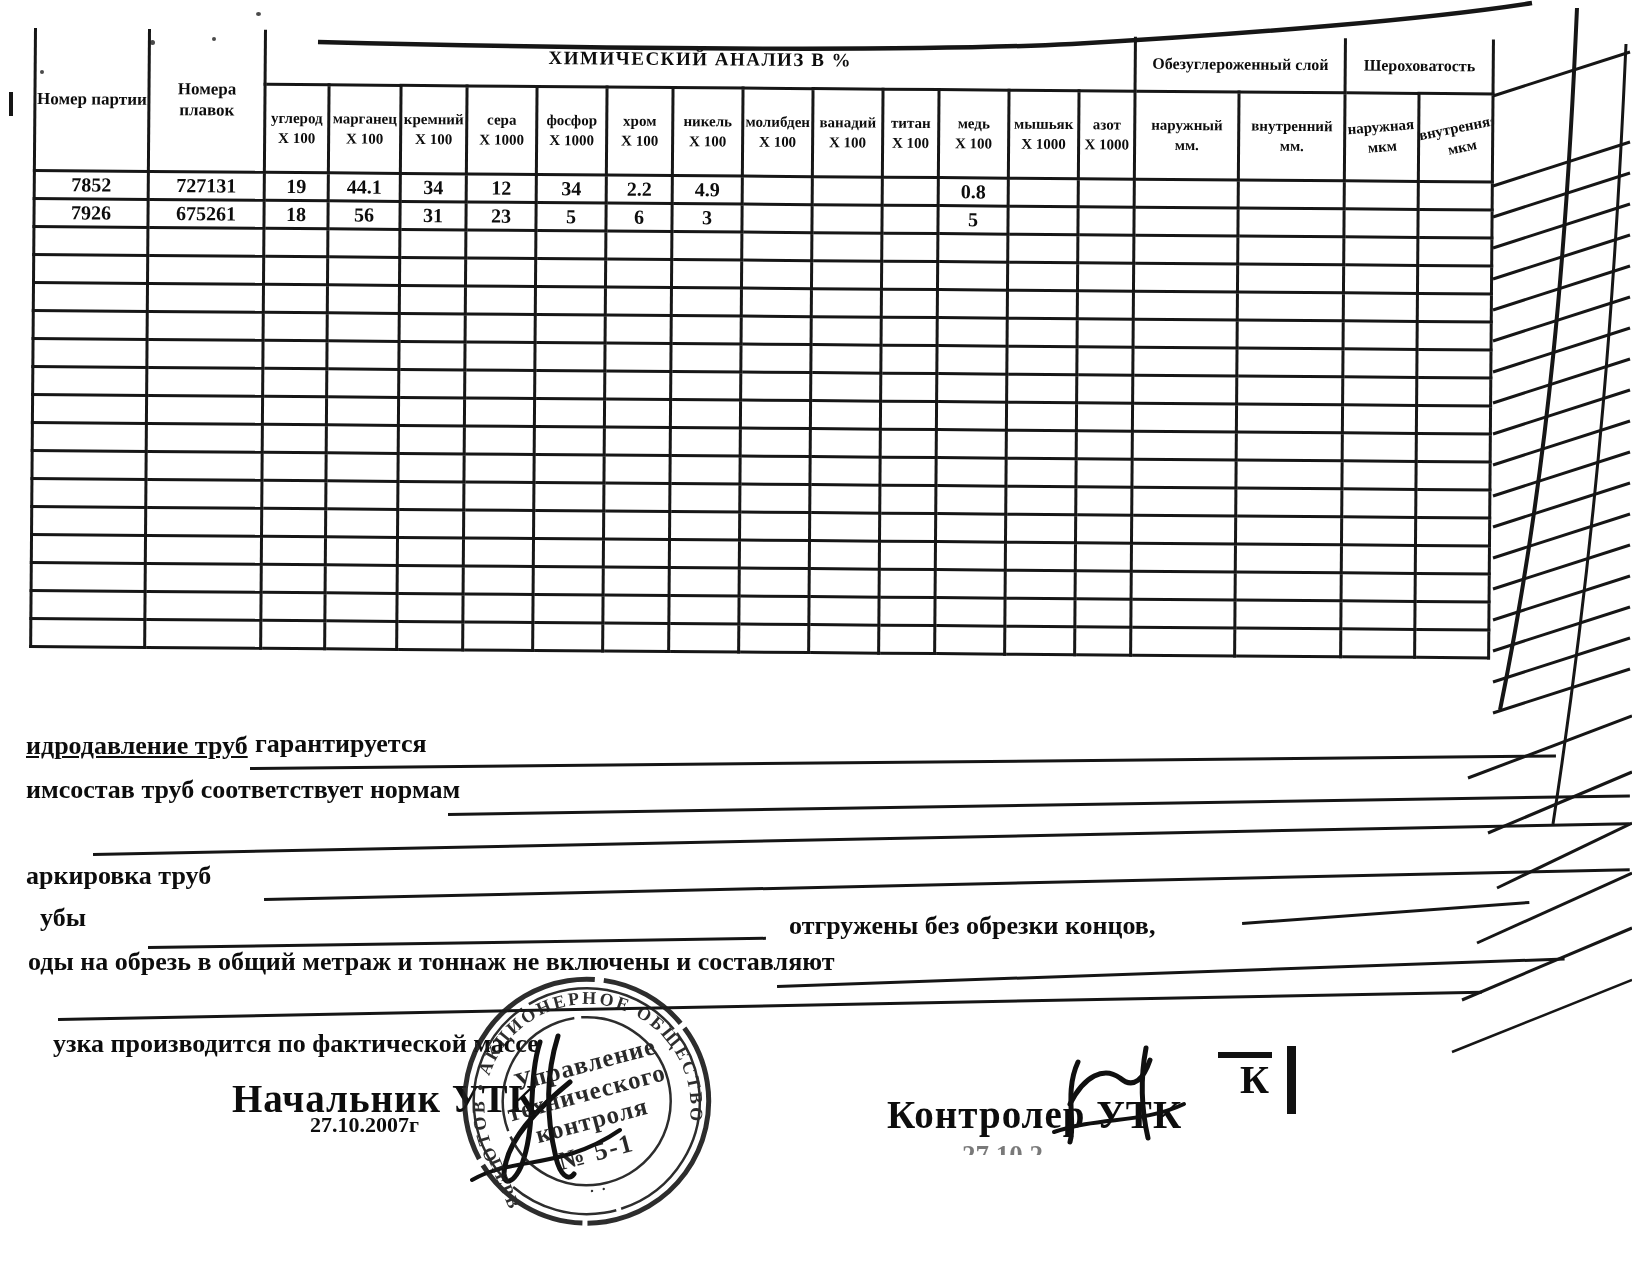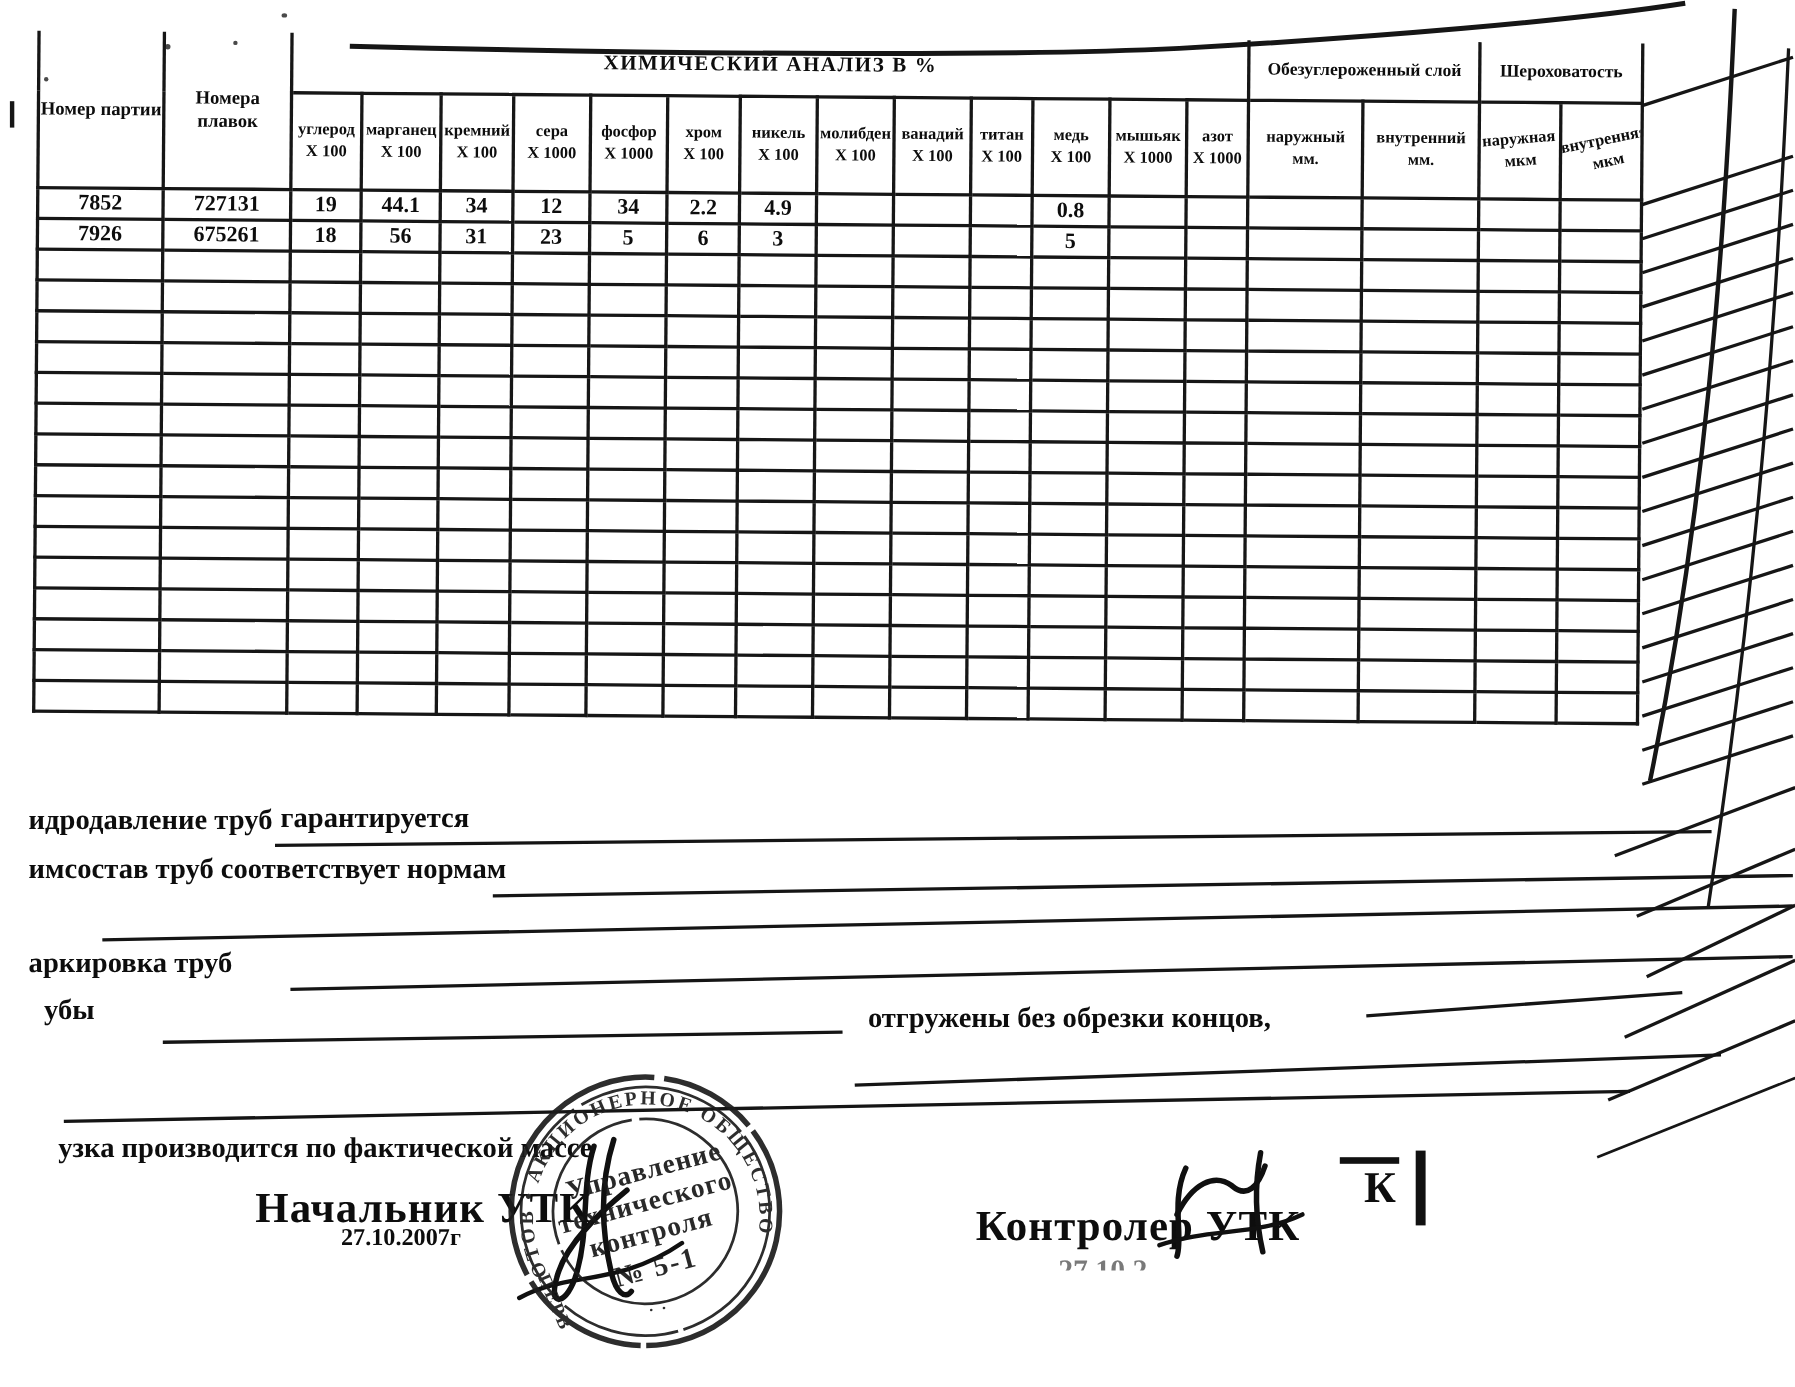--- a/index.html
+++ b/index.html
@@ -536,37 +536,38 @@
       <line x1="1493" y1="496" x2="1630" y2="452" stroke-width="3"></line>
       <line x1="1493" y1="527" x2="1630" y2="483" stroke-width="3"></line>
       <line x1="1493" y1="558" x2="1630" y2="514" stroke-width="3"></line>
       <line x1="1493" y1="589" x2="1630" y2="545" stroke-width="3"></line>
       <line x1="1493" y1="620" x2="1630" y2="576" stroke-width="3"></line>
       <line x1="1493" y1="651" x2="1630" y2="607" stroke-width="3"></line>
       <line x1="1493" y1="682" x2="1630" y2="638" stroke-width="3"></line>
       <line x1="1493" y1="713" x2="1630" y2="669" stroke-width="3"></line>
     </svg>
 
-  <div class="note" style="left:26px;  top:731px;">идродавление труб</div>
+  <div class="note" style="left:26px;  top:731px;text-decoration:underline;">идродавление труб</div>
   <div class="note val" style="left:255px; top:729px;">гарантируется</div>
   <div class="scanline" style="left:250px; top:767px; width:1306px; transform:rotate(-0.55deg);"></div>
 
   <div class="note" style="left:26px; top:775px;">имсостав труб соответствует нормам</div>
   <div class="scanline" style="left:448px; top:813px; width:1182px; transform:rotate(-0.9deg);"></div>
 
   <div class="scanline" style="left:93px; top:853px; width:1537px; transform:rotate(-1.15deg);"></div>
 
   <div class="note" style="left:26px;  top:861px;">аркировка труб</div>
   <div class="scanline" style="left:264px; top:898px; width:1366px; transform:rotate(-1.25deg);"></div>
 
   <div class="note" style="left:40px; top:903px;">убы</div>
   <div class="scanline" style="left:148px; top:946px; width:618px; transform:rotate(-0.85deg);"></div>
   <div class="note" style="left:789px; top:911px;">отгружены без обрезки концов,</div>
   <div class="scanline" style="left:1242px; top:922px; width:288px; transform:rotate(-4.2deg);"></div>
 
+  <div class="note" style="left:28px; top:947px;">оды на обрезь в общий метраж и тоннаж не включены и составляют</div>
   <div class="scanline" style="left:777px; top:985px; width:788px; transform:rotate(-2deg);"></div>
 
   <div class="scanline" style="left:58px; top:1018px; width:1424px; transform:rotate(-1.1deg);"></div>
 
   <div class="note" style="left:53px; top:1029px;">узка производится по фактической массе</div>
 
   <div class="sig-label" style="left:203px; top:1076px;">Начальник  УТК</div>
   <div class="sig-date" style="left:310px; top:1112px;">27.10.2007г</div>
 
   <div class="sig-label" style="left:858px; top:1092px;">Контролер УТК</div>

